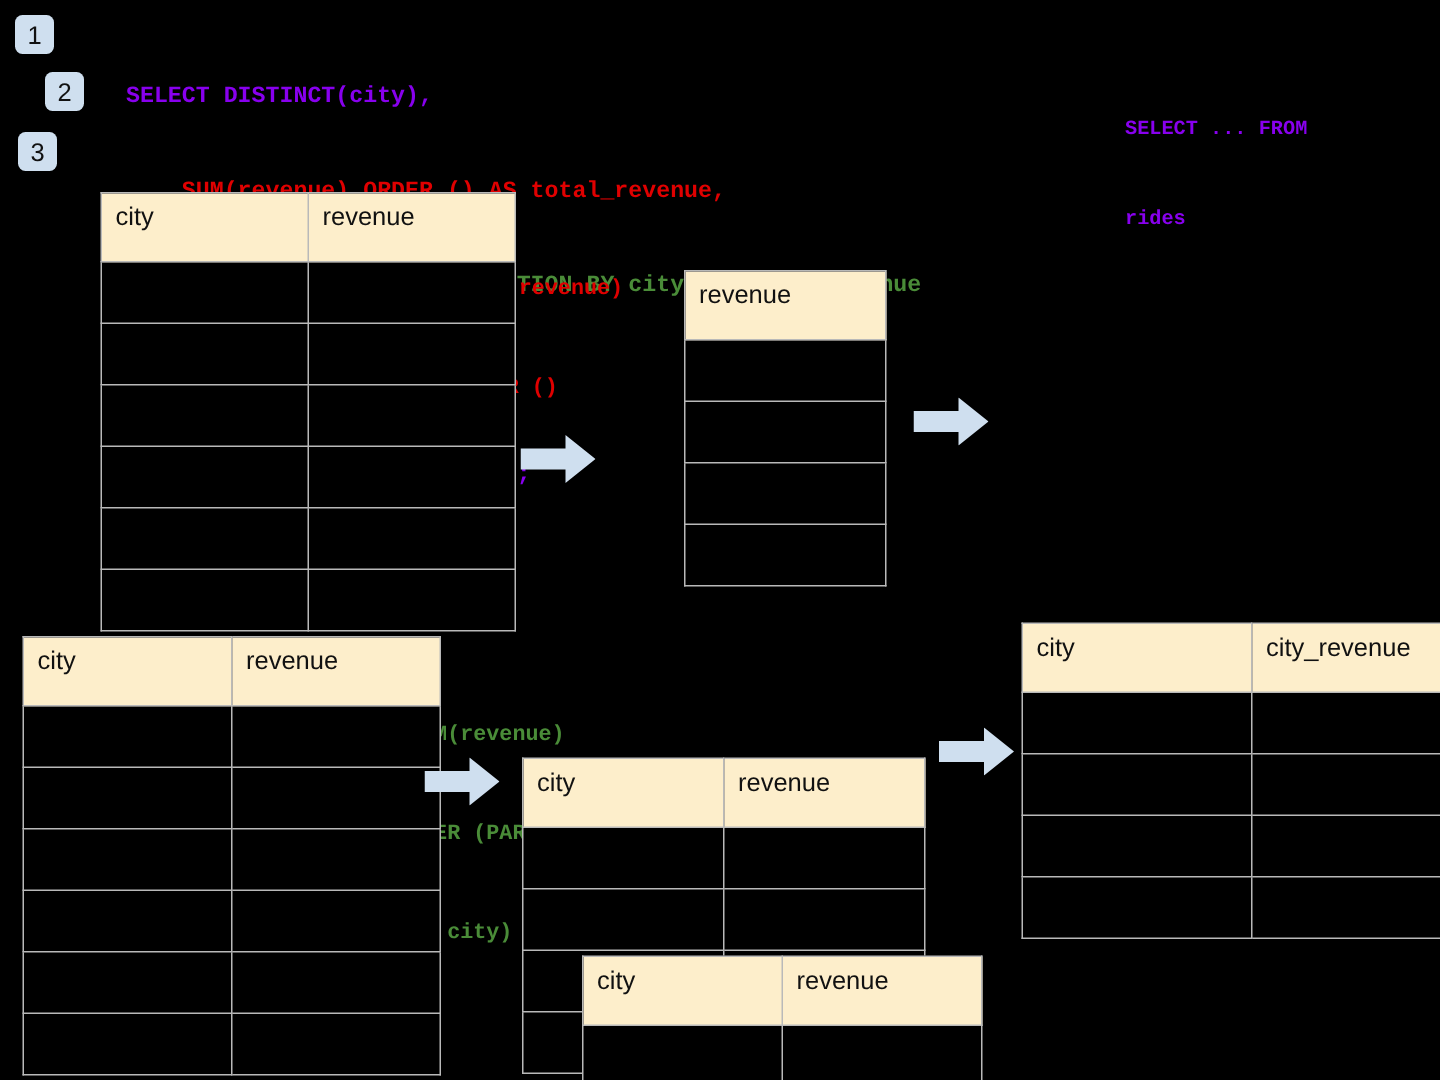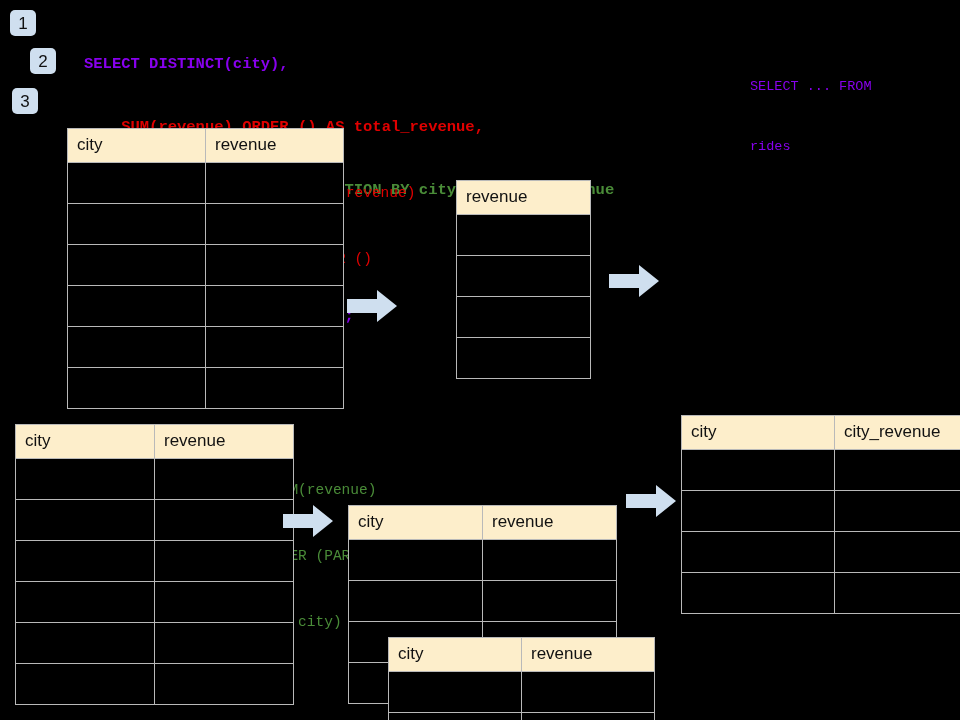--- a/index.html
+++ b/index.html
@@ -17,28 +17,28 @@
   .sql{position:absolute;font-family:Liberation Mono, monospace;
        font-size:15.5px;line-height:21px;white-space:pre;font-weight:bold;
        letter-spacing:0px;}
   .sql-line{white-space:pre;}
   .c-purple{color:#8800ee;}
   .c-red{color:#e00000;}
   .c-green{color:#4a8c38;}
 
   
   .anno{position:absolute;font-family:"Liberation Mono",monospace;
-        font-size:14.5px;line-height:22px;font-weight:normal;white-space:pre;}
+        font-size:14.5px;line-height:22px;font-weight:bold;white-space:pre;}
 
   
   .tbl{position:absolute;border-collapse:collapse;table-layout:fixed;
        background:#000;}
   .tbl td,.tbl th{border:1px solid #b9b9b9;padding:0;background:#000;}
   .tbl th{background:#fdeecb;color:#111;font-weight:normal;
-          font-size:17px;text-align:left;padding:6px 9px 7px 9px;
+          font-size:17px;text-align:left;padding:6px 9px 19px 9px;
           font-family:"Liberation Sans",sans-serif;}
   .tbl td{height:40px;}
 
   
   .arrow{position:absolute;}
 </style>
 </head>
 <body>
 
 <div class="stage">

